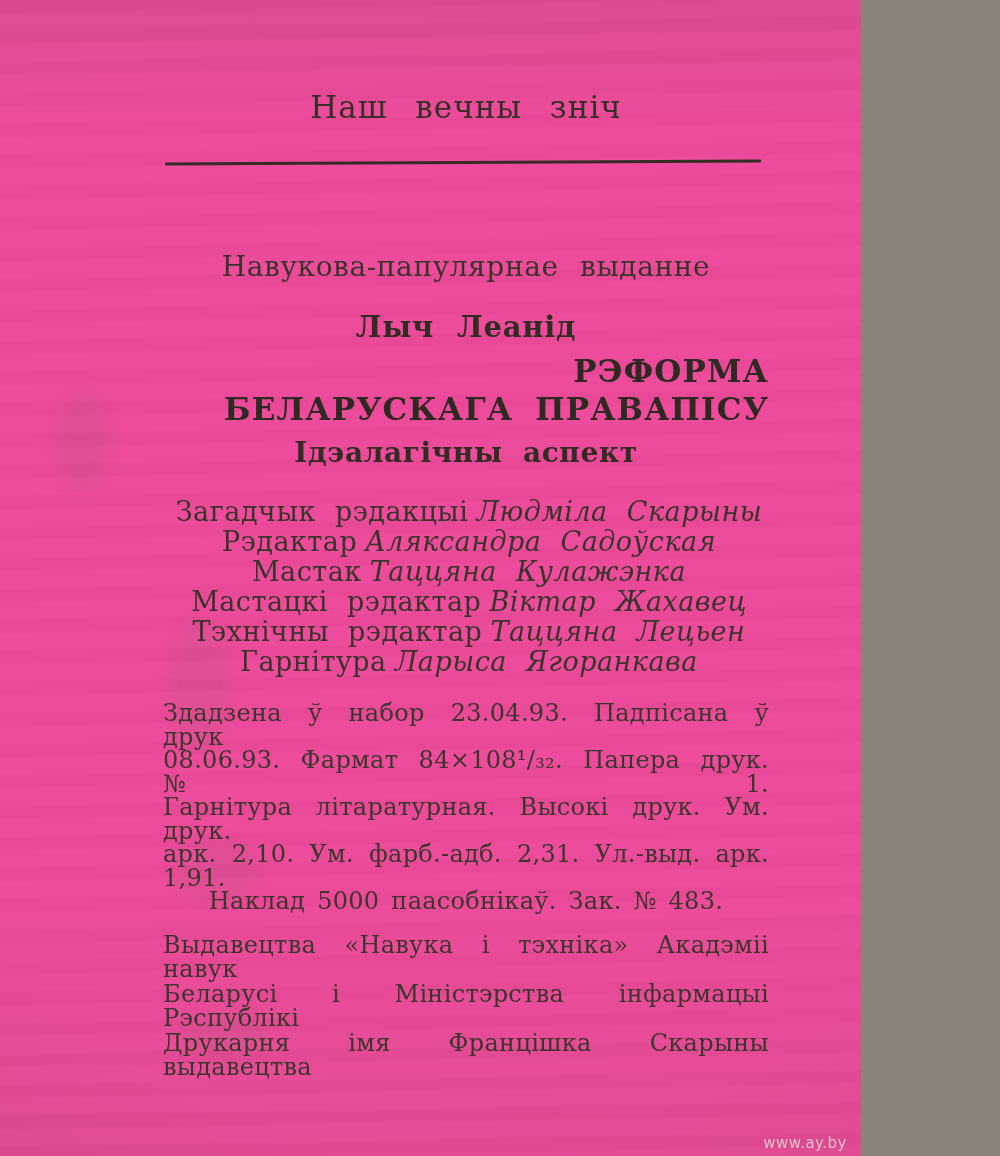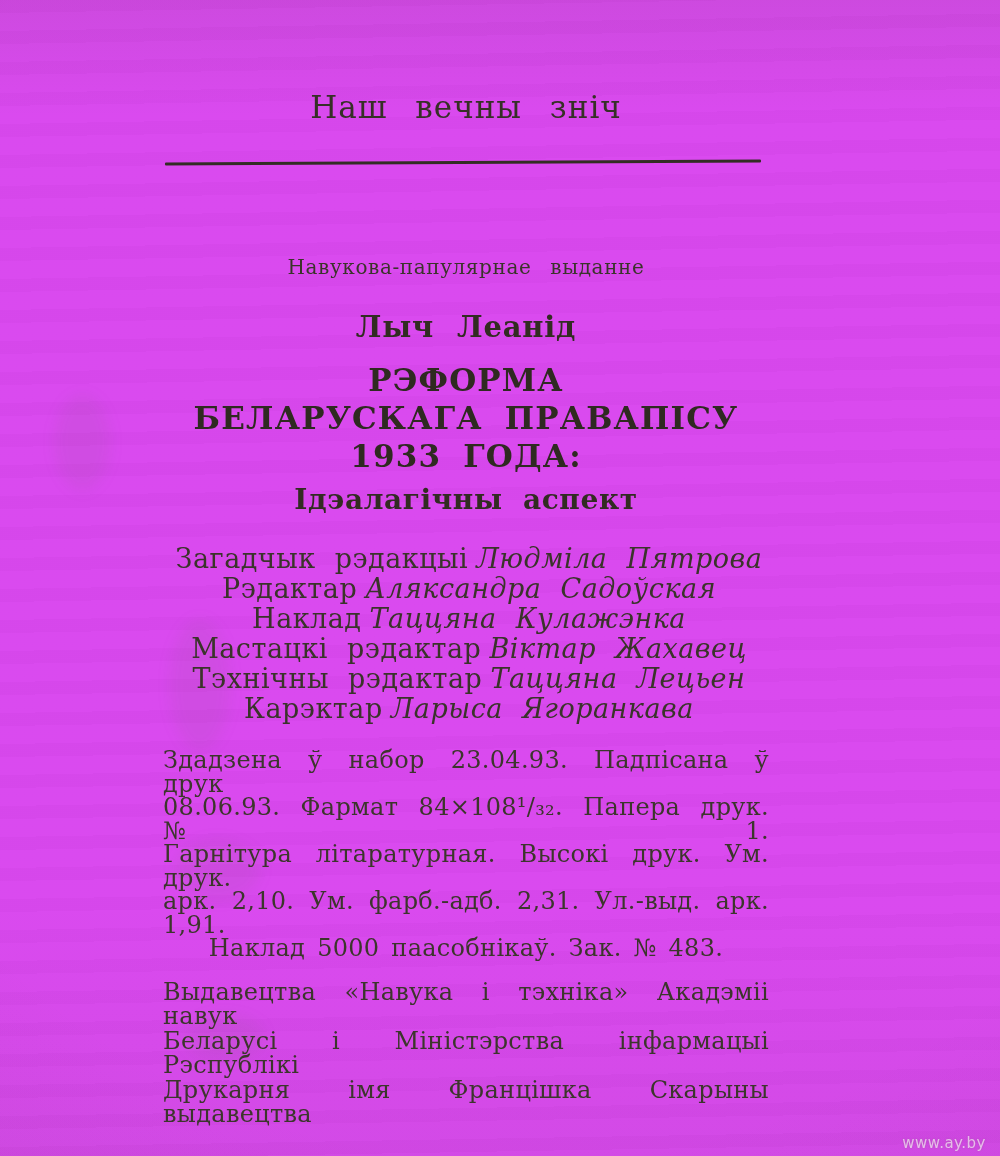--- a/index.html
+++ b/index.html
@@ -1,21 +1,21 @@
 <!DOCTYPE html>
 <html><head>
 <meta charset="utf-8">
 <style>
   html, body { margin: 0; padding: 0; }
   body { width: 1000px; height: 1156px; overflow: hidden; background: #8a8478; }
 
   .photo {
     position: relative;
-    width: 1000px; height: 1156px;
-    background: #d946ef;
+    width: 861px; height: 1156px;
+    background: #ec4899;
     overflow: hidden;
     font-family: "DejaVu Serif", "Liberation Serif", serif;
     color: #3a342a;
   }
 
   
   .shade-top {
     position: absolute; inset: 0; pointer-events: none;
     background: linear-gradient(180deg, rgba(74,68,58,0.09) 0%, rgba(74,68,58,0.0) 10%,
                 rgba(0,0,0,0) 78%, rgba(74,68,58,0.05) 100%);
@@ -46,33 +46,33 @@
     text-align: center; letter-spacing: 1px; word-spacing: 17px;
     color: #363026;
   }
   .rule {
     margin-top: 35px; margin-left: 2px;
     width: 596px; height: 3px; background: #332d24;
     transform: rotate(-0.3deg); border-radius: 1px;
   }
   .edition {
     margin-top: 85px;
-    font-size: 20px; line-height: 36px;
+    font-size: 28px; line-height: 36px;
     text-align: center; letter-spacing: 0.6px; word-spacing: 12px;
   }
   .author {
     margin-top: 24px;
     font-size: 29px; line-height: 36px; font-weight: bold;
     text-align: center; letter-spacing: 0.8px; word-spacing: 12px;
     color: #322c22;
   }
   .book-title {
-    margin-top: 16px;
+    margin-top: 7px;
     font-size: 31px; line-height: 38px; font-weight: bold;
-    text-align: center; letter-spacing: 1.2px; word-spacing: 10px;
+    text-align: right; letter-spacing: 1.2px; word-spacing: 10px;
     color: #2f2a21;
   }
   .subtitle {
     margin-top: 7px;
     font-size: 28px; line-height: 36px; font-weight: bold;
     text-align: center; letter-spacing: 0.6px; word-spacing: 10px;
     color: #322c22;
   }
 
   .credits { margin-top: 26px; }
@@ -127,43 +127,42 @@
 
     <div class="rule"></div>
 
     <div class="edition">Навукова-папулярнае выданне</div>
 
     <div class="author">Лыч Леанід</div>
 
     <div class="book-title">
       <div>РЭФОРМА</div>
       <div>БЕЛАРУСКАГА ПРАВАПІСУ</div>
-      <div>1933 ГОДА:</div>
     </div>
 
     <div class="subtitle">Ідэалагічны аспект</div>
 
     <div class="credits">
       <div class="credit-line">
-        <span class="credit-role">Загадчык рэдакцыі</span><span class="credit-name">Людміла Пятрова</span>
+        <span class="credit-role">Загадчык рэдакцыі</span><span class="credit-name">Людміла Скарыны</span>
       </div>
       <div class="credit-line">
         <span class="credit-role">Рэдактар</span><span class="credit-name">Аляксандра Садоўская</span>
       </div>
       <div class="credit-line">
-        <span class="credit-role">Наклад</span><span class="credit-name">Таццяна Кулажэнка</span>
+        <span class="credit-role">Мастак</span><span class="credit-name">Таццяна Кулажэнка</span>
       </div>
       <div class="credit-line">
         <span class="credit-role">Мастацкі рэдактар</span><span class="credit-name">Віктар Жахавец</span>
       </div>
       <div class="credit-line">
         <span class="credit-role">Тэхнічны рэдактар</span><span class="credit-name">Таццяна Лецьен</span>
       </div>
       <div class="credit-line">
-        <span class="credit-role">Карэктар</span><span class="credit-name">Ларыса Ягоранкава</span>
+        <span class="credit-role">Гарнітура</span><span class="credit-name">Ларыса Ягоранкава</span>
       </div>
     </div>
 
     <div class="imprint">
       <div class="imprint-line">Здадзена ў набор 23.04.93. Падпісана ў друк</div>
       <div class="imprint-line">08.06.93. Фармат 84×108¹/₃₂. Папера друк. № 1.</div>
       <div class="imprint-line">Гарнітура літаратурная. Высокі друк. Ум. друк.</div>
       <div class="imprint-line">арк. 2,10. Ум. фарб.-адб. 2,31. Ул.-выд. арк. 1,91.</div>
       <div class="imprint-line centered">Наклад 5000 паасобнікаў. Зак. № 483.</div>
     </div>

